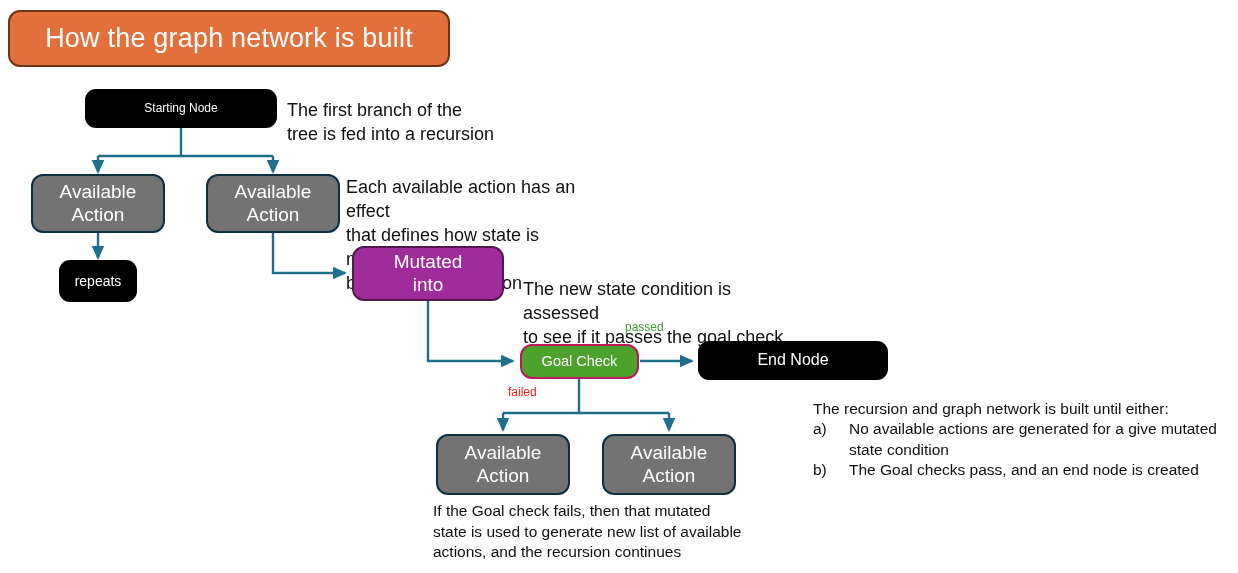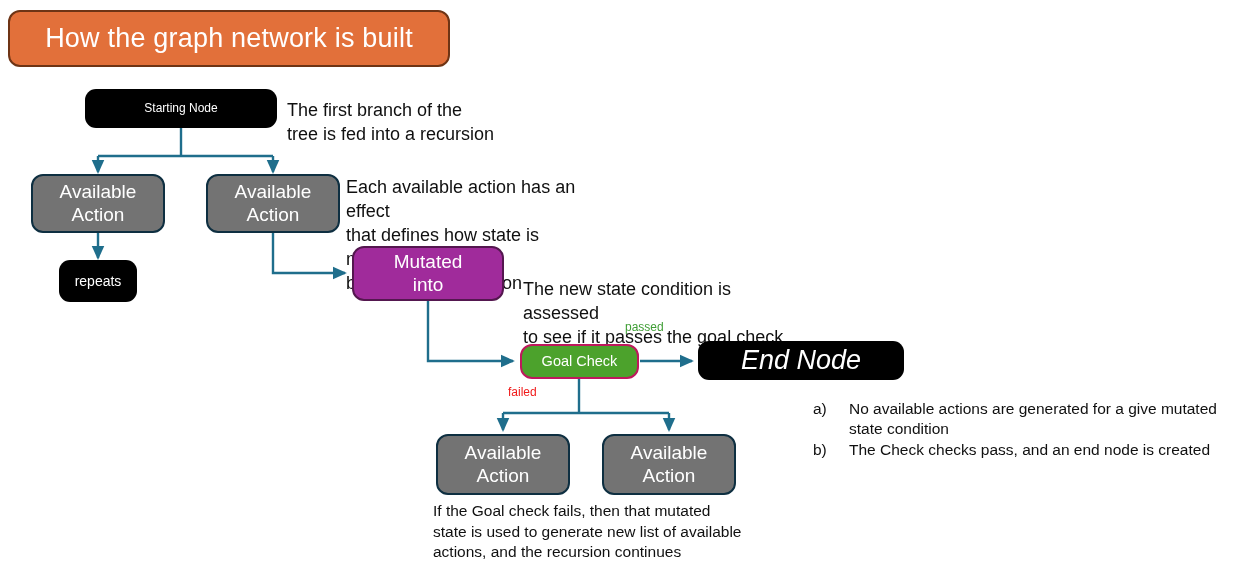--- a/index.html
+++ b/index.html
@@ -149,38 +149,39 @@
   <div class="node node-magenta" style="left:352px; top:246px; width:152px; height:55px; font-size:19px;">Mutated
 into</div>
 
   <div class="annot" style="left:523px; top:278px; width:280px;">The new state condition is assessed
 to see if it passes the goal check</div>
 
   <div class="edge-label label-passed" style="left:625px; top:320px;">passed</div>
 
   <div class="node node-green" style="left:520px; top:344px; width:119px; height:35px; font-size:14.5px;">Goal Check</div>
 
-  <div class="node node-black" style="left:698px; top:341px; width:206px; height:39px; font-size:27px;font-style:italic;">End Node</div>
+  <div class="node node-black" style="left:698px; top:341px; width:190px; height:39px; font-size:16px;">End Node</div>
 
   <div class="edge-label label-failed" style="left:508px; top:385px;">failed</div>
 
   <div class="node node-teal" style="left:436px; top:434px; width:134px; height:61px; font-size:19px;">Available
 Action</div>
 
   <div class="node node-teal" style="left:602px; top:434px; width:134px; height:61px; font-size:19px;">Available
 Action</div>
 
   <div class="annot big" style="left:433px; top:501px; width:370px;">If the Goal check fails, then that mutated
 state is used to generate new list of available
 actions, and the recursion continues</div>
 
   <div class="list-block" style="left:813px; top:399px; width:420px;">
+    <span class="lead">The recursion and graph network is built until either:</span>
     <div class="list-row">
       <span class="marker">a)</span>
       <span class="txt">No available actions are generated for a give mutated state condition</span>
     </div>
     <div class="list-row">
       <span class="marker">b)</span>
-      <span class="txt">The Check checks pass, and an end node is created</span>
+      <span class="txt">The Goal checks pass, and an end node is created</span>
     </div>
   </div>
 
 </div>
 
 </body></html>

